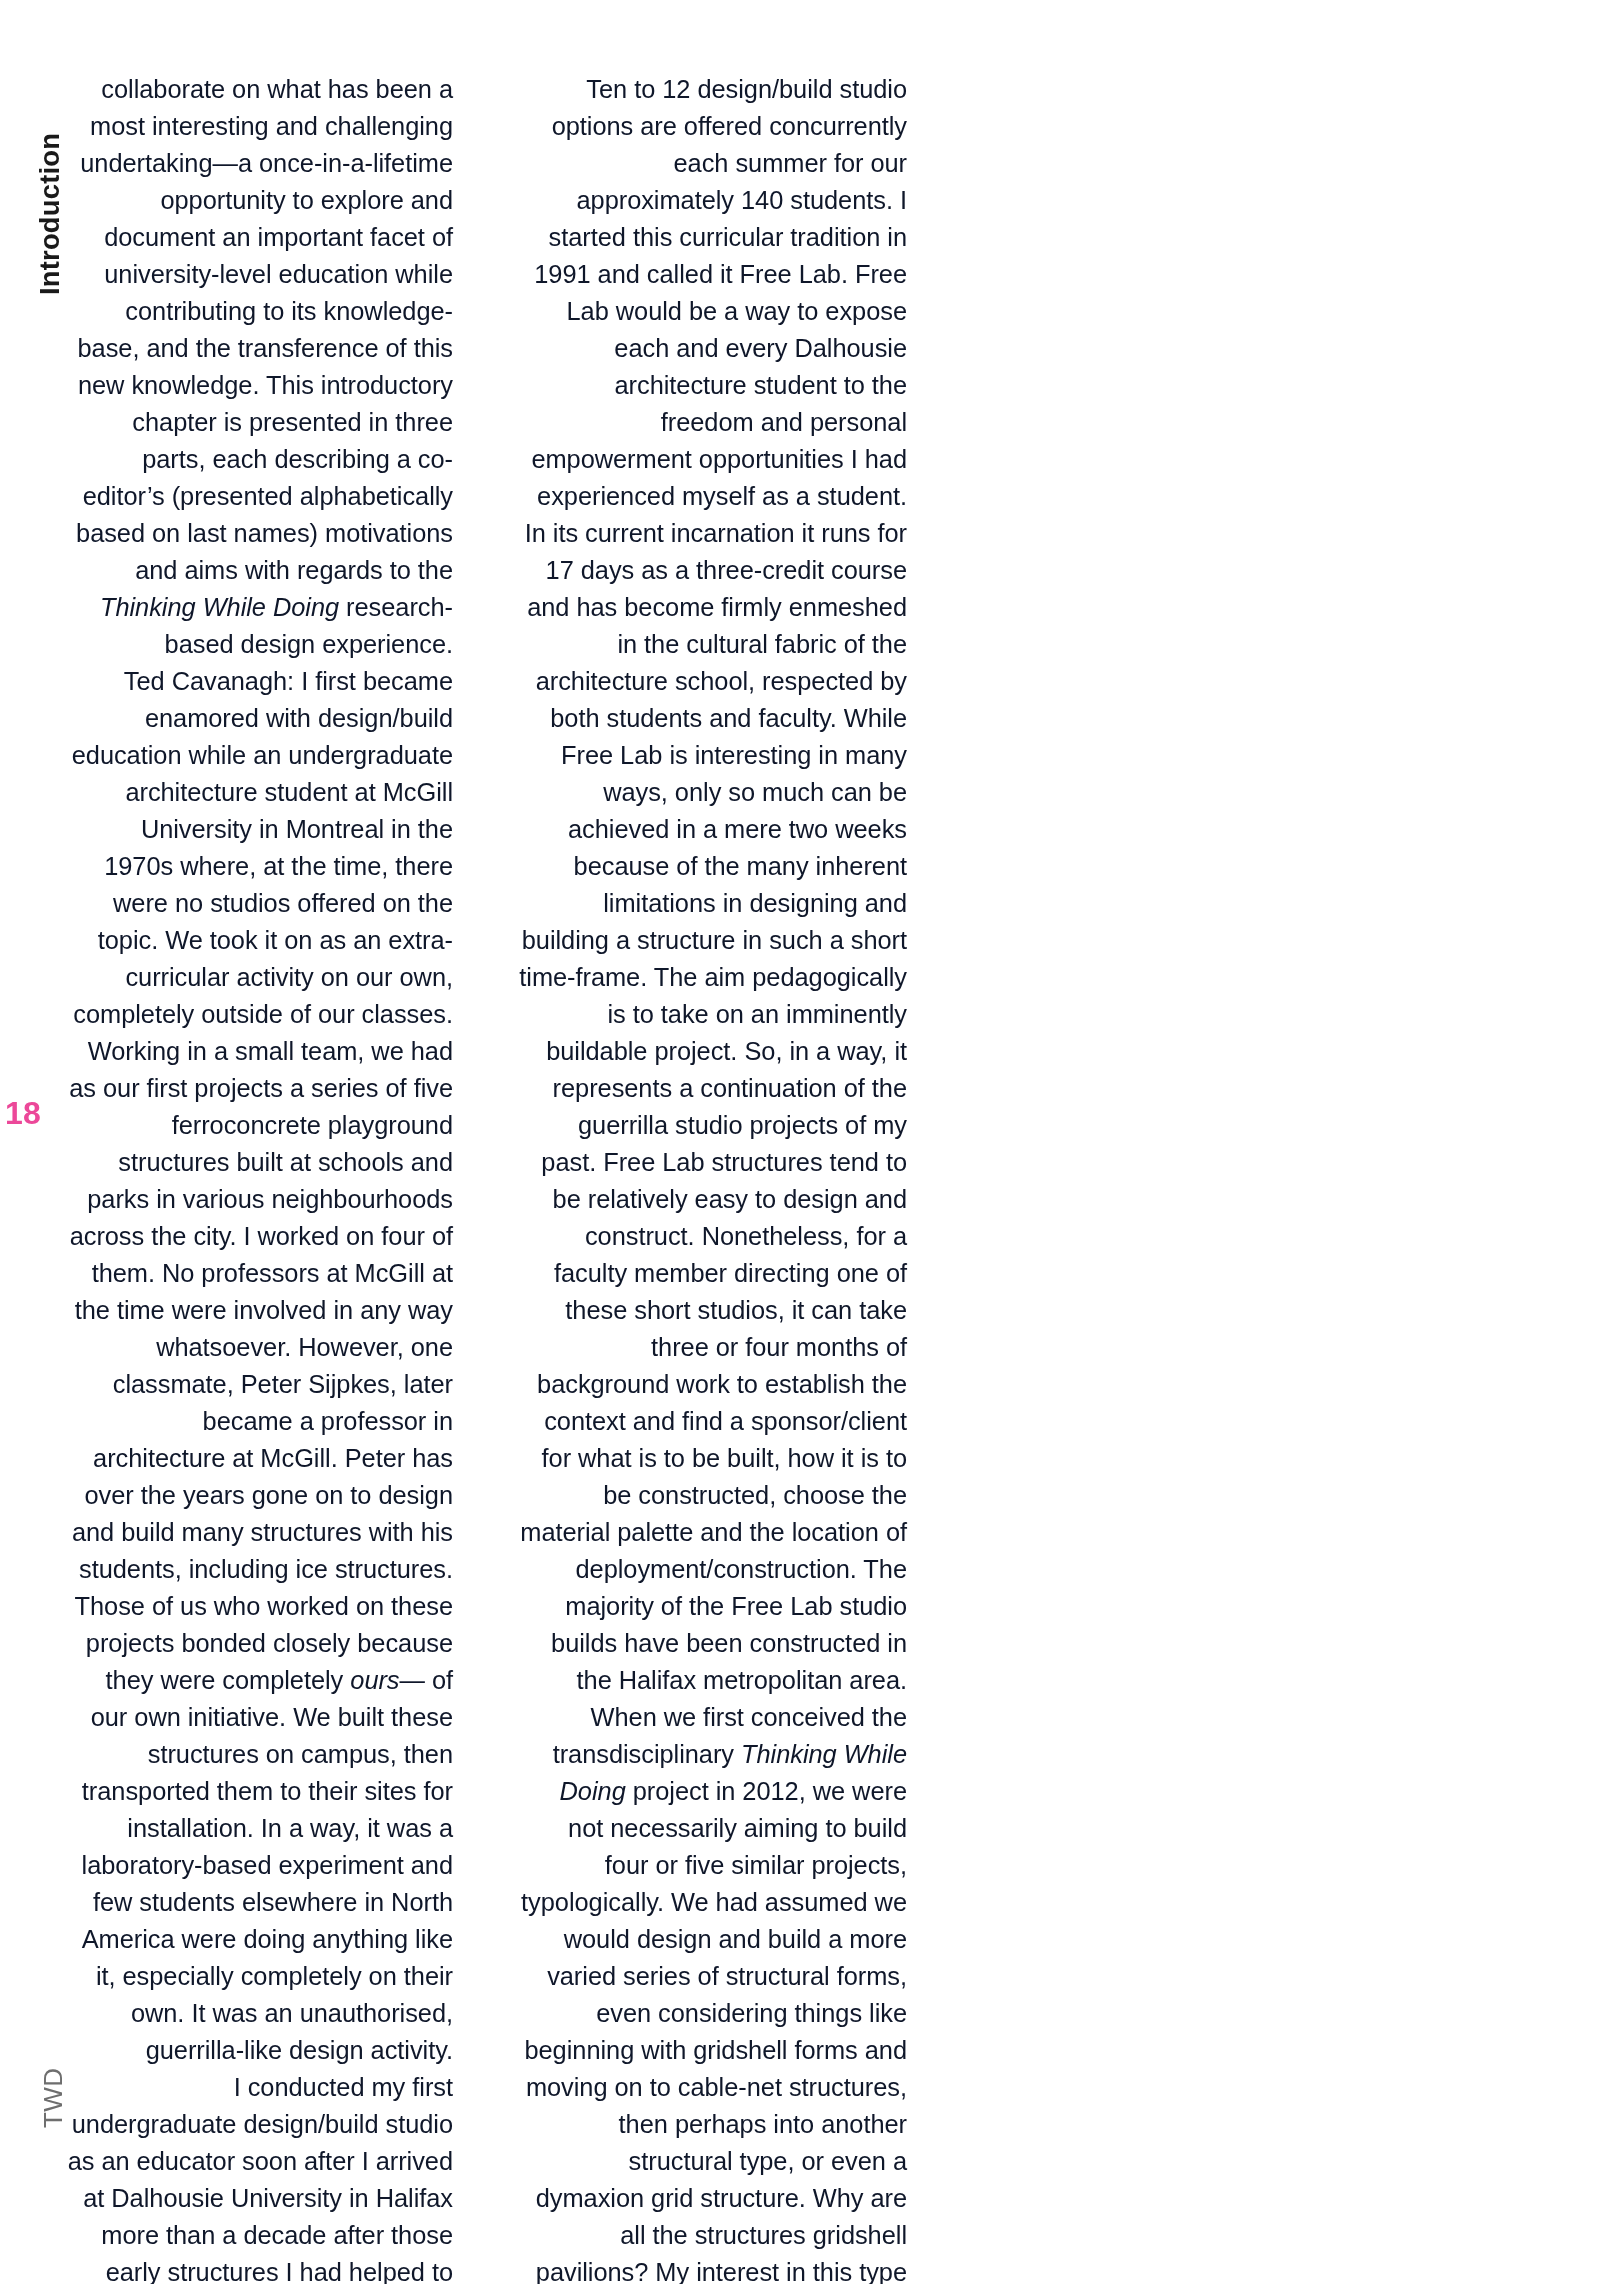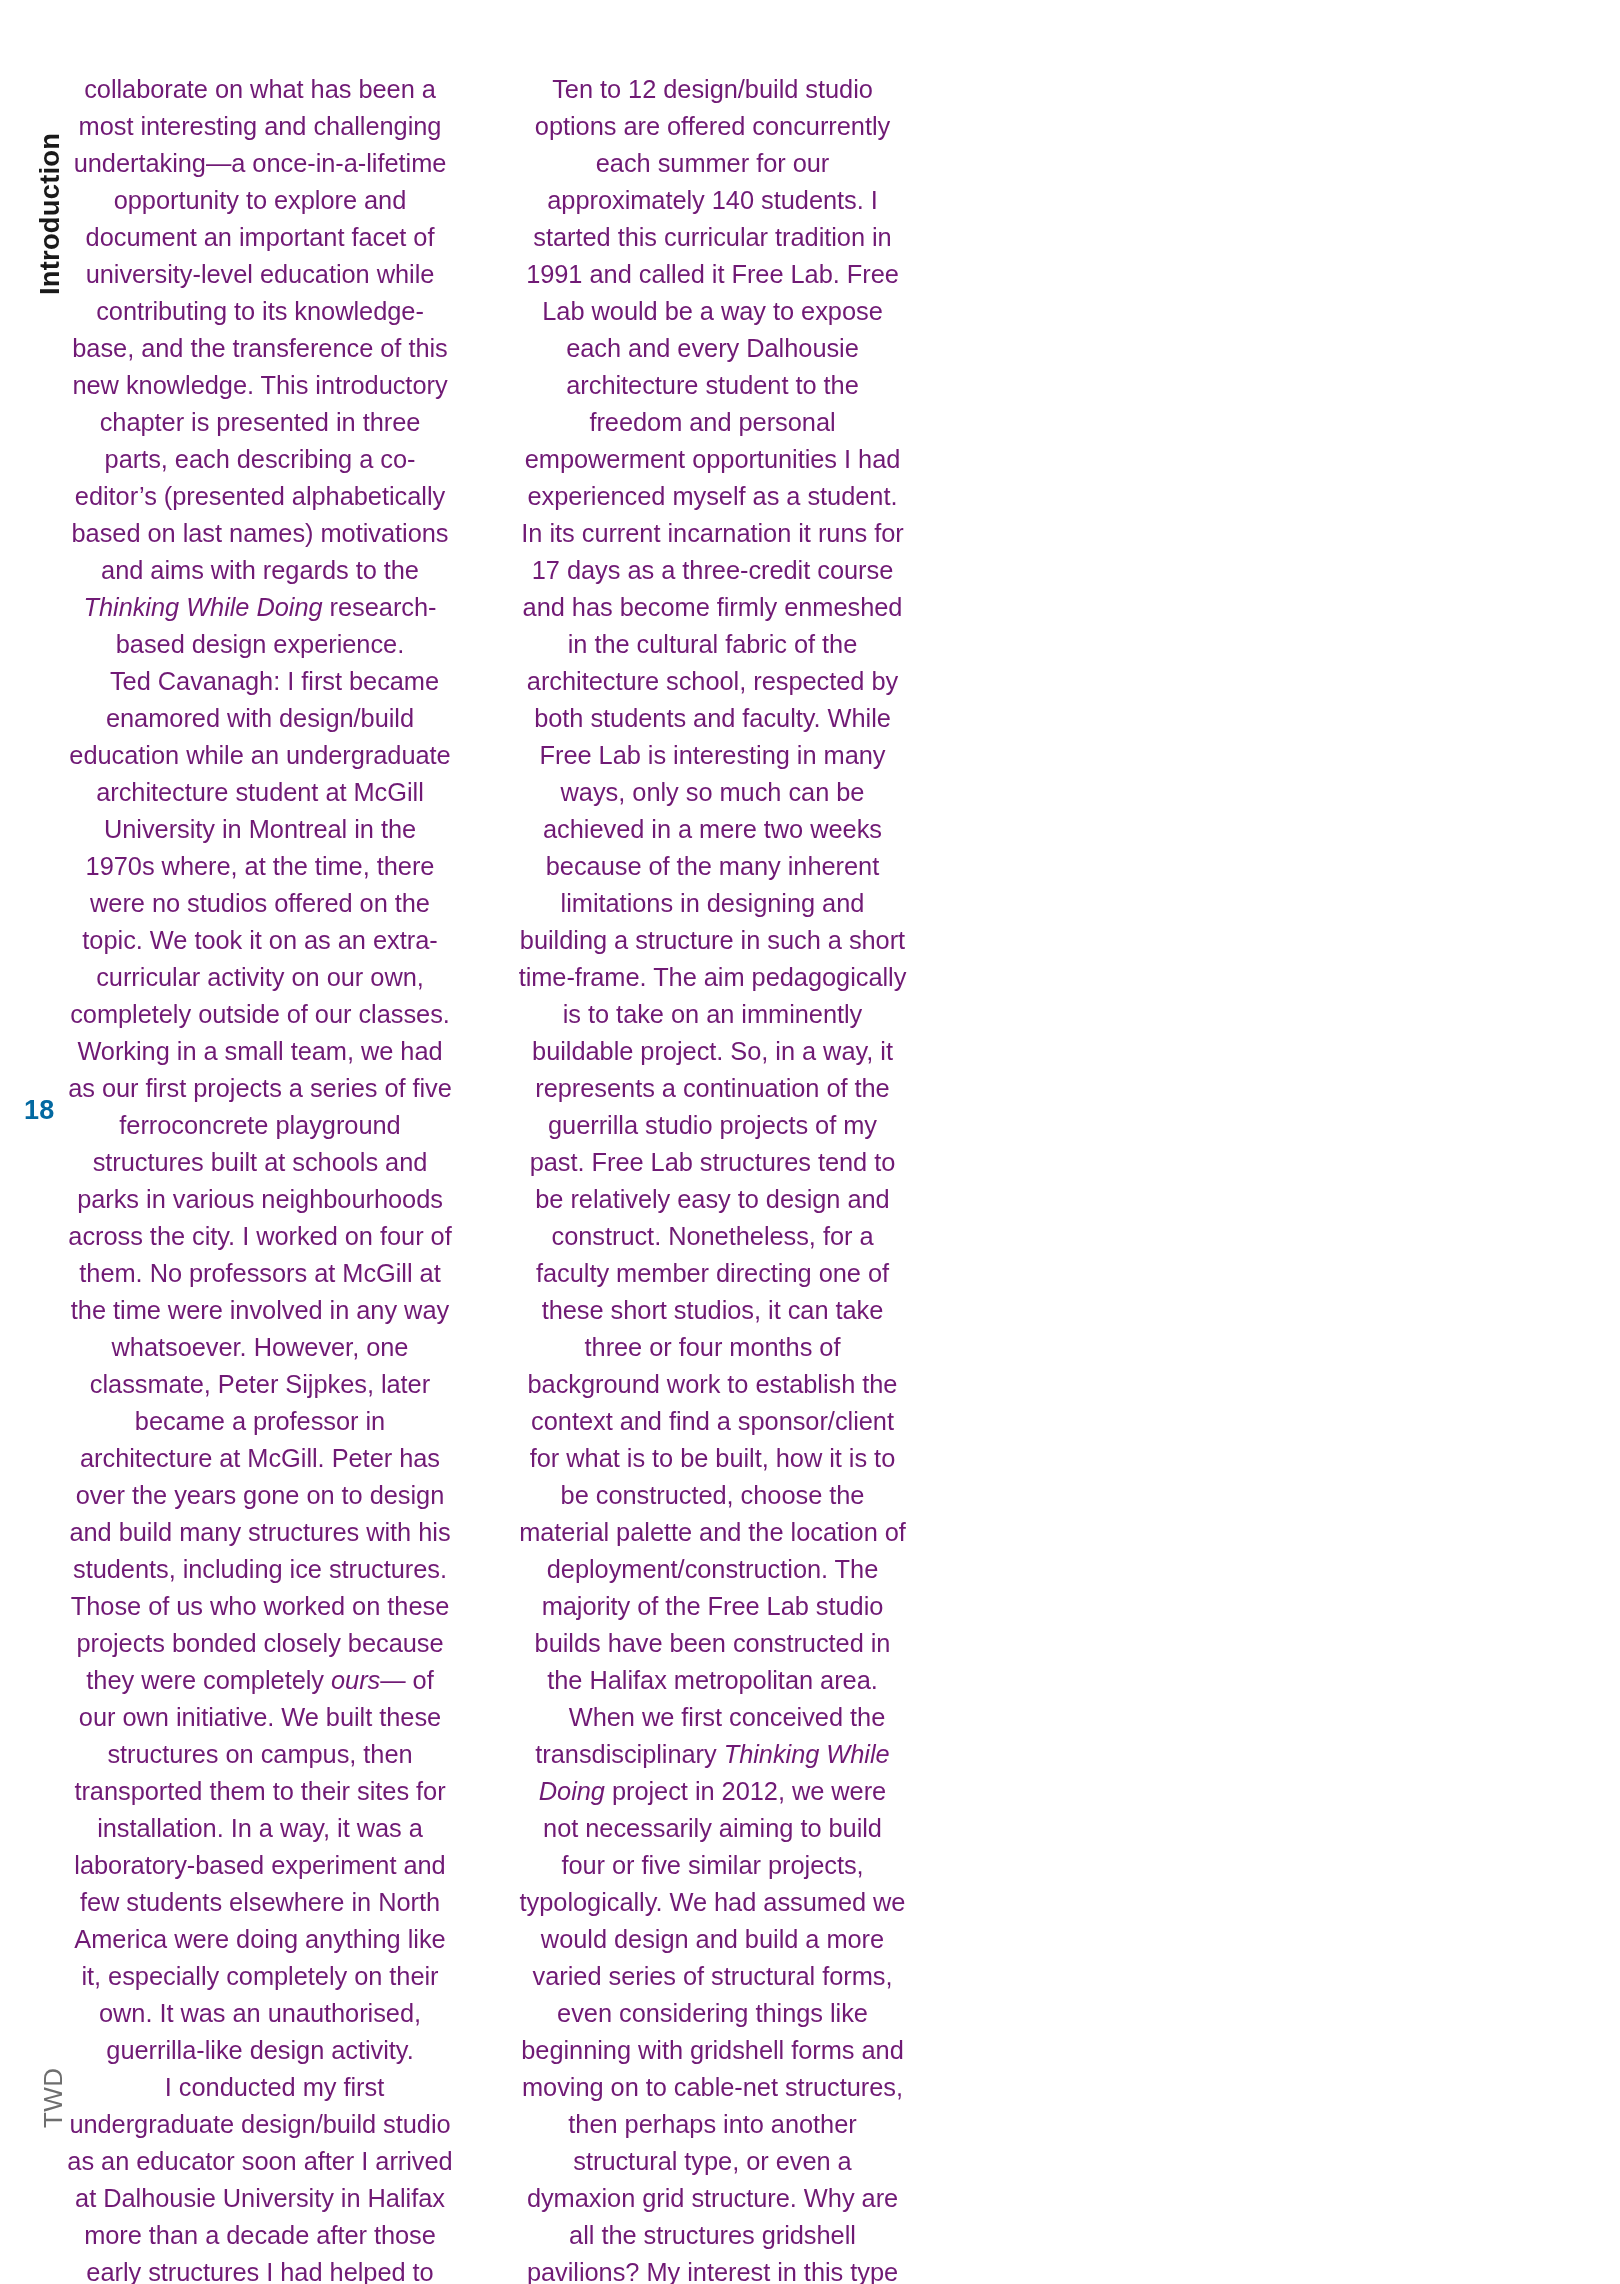--- a/index.html
+++ b/index.html
@@ -36,25 +36,25 @@
     transform-origin: center center;
     font-size: 27.4px;
     font-weight: bold;
     letter-spacing: 0.2px;
     color: #1a1a1a;
     white-space: nowrap;
   }
 
   .folio {
     position: absolute;
-    left: 24px;
+    left: 5px;
     top: 1095px;
-    font-size: 27px;
+    font-size: 32px;
     font-weight: bold;
-    color: #0369a1;
+    color: #ec4899;
     letter-spacing: 0.2px;
   }
 
   .series-mark {
     position: absolute;
     left: -3.2px;
     top: 2056px;
     width: 113px;
     text-align: left;
     transform: rotate(-90deg);
@@ -85,23 +85,23 @@
   .text-body .column:nth-child(2) {
     margin-left: 32px;
     flex: 0 0 389px;
     width: 389px;
   }
 
   .para {
     font-size: 25.4px;
     line-height: 37px;
     letter-spacing: -0.04px;
-    text-align: center;
+    text-align: right;
     word-spacing: 0px;
-    color: #701a75;
+    color: #0f172a;
   }
 
   .para + .para {
     text-indent: 29px;
   }
 
   .para em {
     font-style: italic;
   }
 

